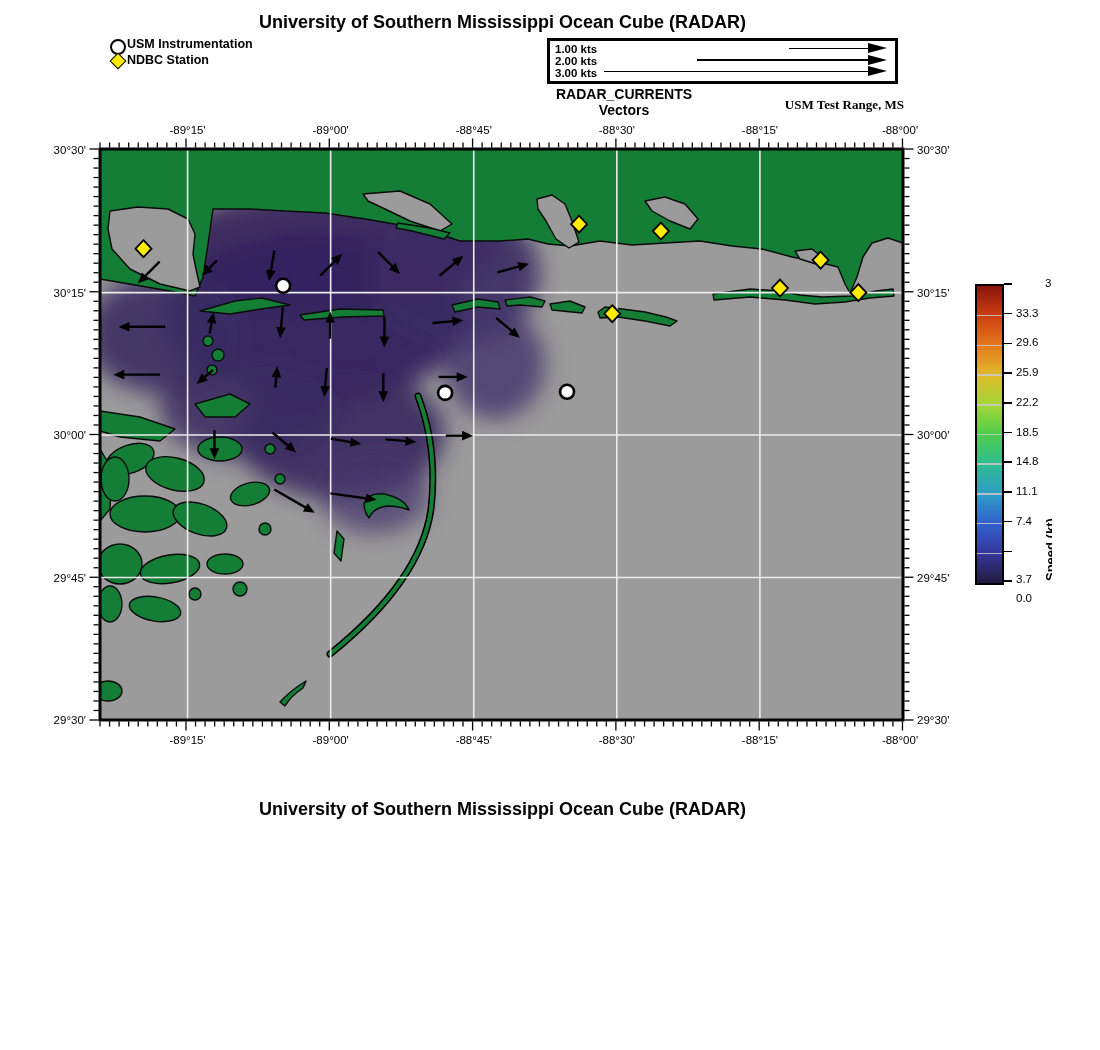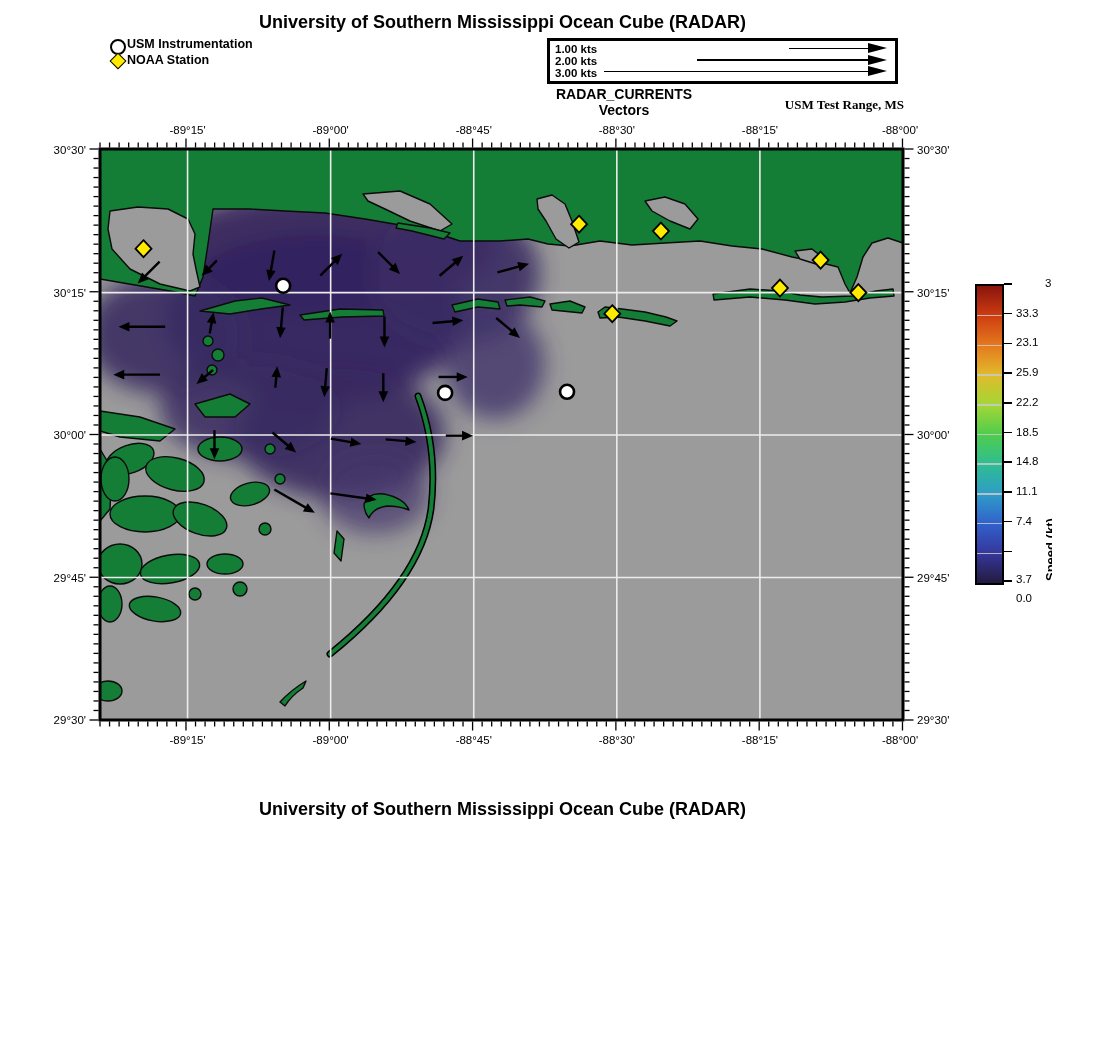--- a/index.html
+++ b/index.html
@@ -33,21 +33,21 @@
 </head>
 <body>
 
 <div class="canvas">
 
   <div class="abs title" style="left:100px;top:12px;width:805px;">University of Southern Mississippi Ocean Cube (RADAR)</div>
 
   <span class="legend-circle"></span>
   <div class="legend-row" style="top:37px;">USM Instrumentation</div>
   <span class="legend-diamond"></span>
-  <div class="legend-row" style="top:53px;">NOAA Station</div>
+  <div class="legend-row" style="top:53px;">NDBC Station</div>
 
   <div class="scalebox">
     <div class="scale-row-label" style="top:2px;">1.00 kts</div>
     <div class="scale-row-label" style="top:14px;">2.00 kts</div>
     <div class="scale-row-label" style="top:26px;">3.00 kts</div>
     <div id="scale-arrows">
         <div class="scale-arrow" style="right: 8px; top: 2px; width: 98px;">
           <div class="shaft" style="width:82px"></div>
           <div class="head"></div>
         </div>
@@ -570,21 +570,21 @@
       <div class="cbar-label" style="top: 484.9px;">11.1</div>
       <div class="cbar-tick" style="top: 461.4px;"></div>
       <div class="cbar-label" style="top: 455.2px;">14.8</div>
       <div class="cbar-tick" style="top: 431.7px;"></div>
       <div class="cbar-label" style="top: 425.5px;">18.5</div>
       <div class="cbar-tick" style="top: 402px;"></div>
       <div class="cbar-label" style="top: 395.8px;">22.2</div>
       <div class="cbar-tick" style="top: 372.3px;"></div>
       <div class="cbar-label" style="top: 366.1px;">25.9</div>
       <div class="cbar-tick" style="top: 342.6px;"></div>
-      <div class="cbar-label" style="top: 336.4px;">23.1</div>
+      <div class="cbar-label" style="top: 336.4px;">29.6</div>
       <div class="cbar-tick" style="top: 312.9px;"></div>
       <div class="cbar-label" style="top: 306.7px;">33.3</div>
       <div class="cbar-tick" style="top: 283.2px;"></div>
       <div class="cbar-label" style="top: 277px; margin-left: 29px;">37.0</div>
     </div>
   <div class="cbar-title">Speed (kt)</div>
 
   <div class="abs title" style="left:100px;top:799px;width:805px;">University of Southern Mississippi Ocean Cube (RADAR)</div>
 
 </div>

